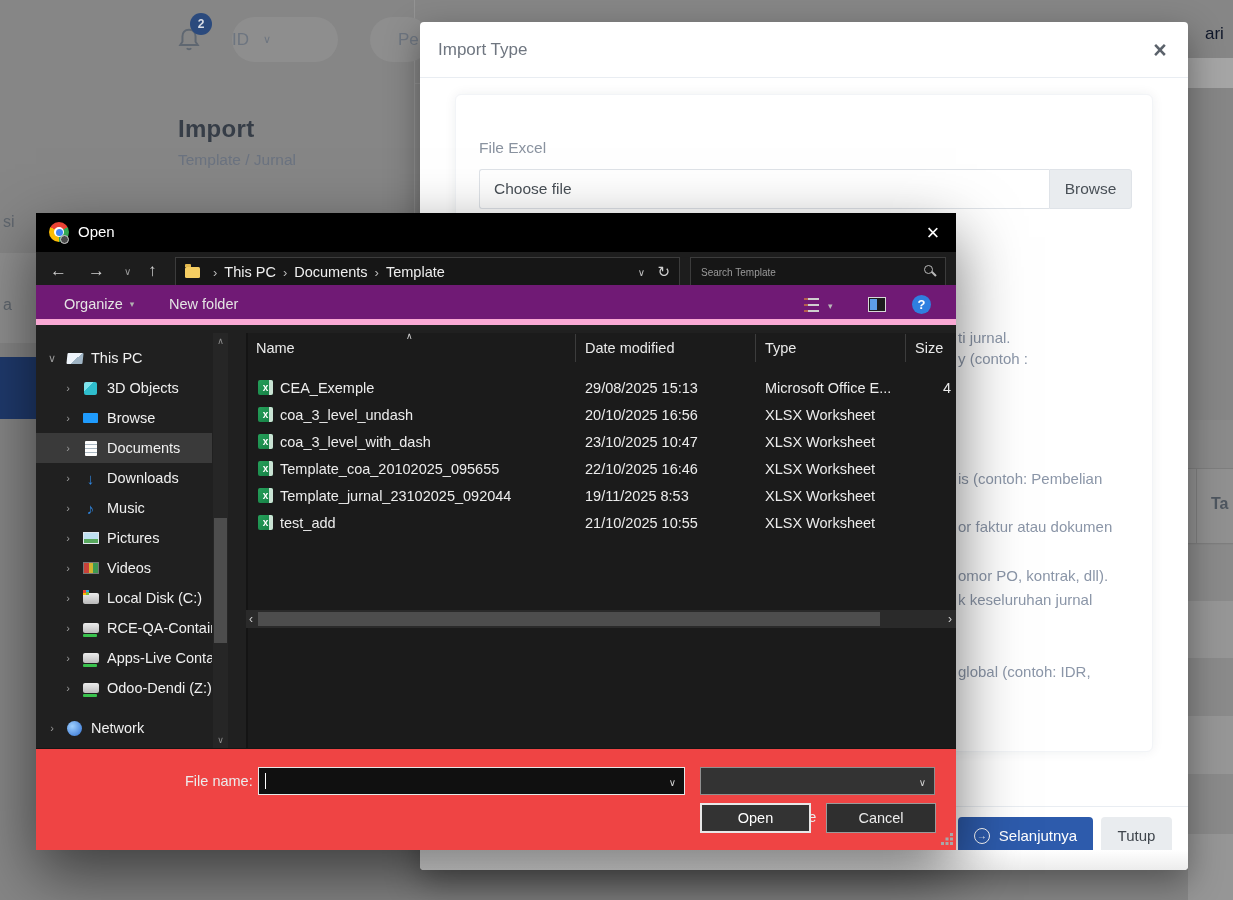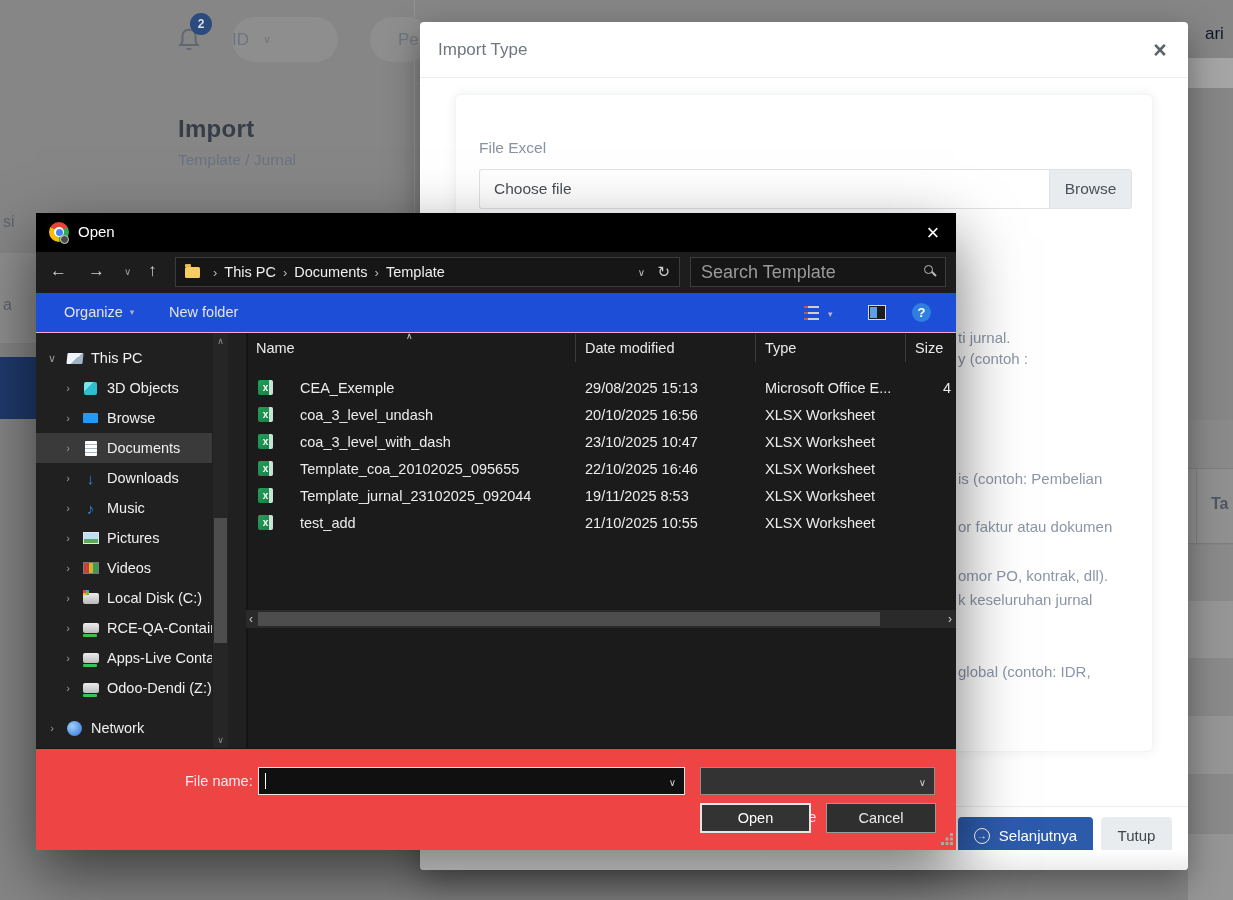--- a/index.html
+++ b/index.html
@@ -73,25 +73,25 @@
   .addr{left:139px;top:5px;width:505px;height:30px;background:#161616;border:1px solid #3c3c3c;
     display:flex;align-items:center;font-size:14.5px;}
   .folder{width:15px;height:11px;background:#f5cd62;border-radius:1.5px;position:relative;margin:0 6px 0 9px;}
   .folder::before{content:"";position:absolute;left:0;top:-3px;width:6px;height:3px;background:#e3b84e;border-radius:1px 1px 0 0;}
   .sep{color:#b9b9b9;font-size:13px;margin:0 7px;}
   .crumb{color:#efefef;cursor:pointer;}
   .addr-dd{position:absolute;right:34px;color:#c0c0c0;font-size:10px;top:9px;cursor:pointer;}
   .addr-rf{position:absolute;right:9px;color:#d0d0d0;font-size:15px;top:5px;cursor:pointer;}
   .search{left:654px;top:5px;width:256px;height:30px;background:#161616;border:1px solid #3c3c3c;}
   .search input{position:absolute;left:0;top:0;width:225px;height:28px;background:transparent;border:none;outline:none;
-    color:#e8e8e8;font-size:18px;padding-left:10px;font-family:"Liberation Sans",sans-serif;}
+    color:#e8e8e8;font-size:10px;padding-left:10px;font-family:"Liberation Sans",sans-serif;}
   .search input::placeholder{color:#9a9a9a;}
   .mag{right:12px;top:7px;width:9px;height:9px;border:1.6px solid #b8b8b8;border-radius:50%;}
   .mag::after{content:"";position:absolute;right:-5px;bottom:-2px;width:6px;height:1.6px;background:#b8b8b8;transform:rotate(45deg);}
-  .cmd{left:0;top:80px;width:920px;height:40px;background:#1d4ed8;border-bottom:1px solid #f9a8d4;}
+  .cmd{left:0;top:72px;width:920px;height:40px;background:#701a75;border-bottom:6px solid #f9a8d4;}
   .cmd-item{top:11px;color:#e4e4e4;font-size:14.5px;cursor:pointer;display:flex;align-items:center;gap:7px;}
   .ddv{color:#b0b0b0;font-size:9px;}
   .ic-details{left:768px;top:13px;width:15px;height:14px;cursor:pointer;
     background:repeating-linear-gradient(180deg,#cfcfcf 0 2px,transparent 2px 6px);}
   .ic-details::before{content:"";position:absolute;left:0;top:0;width:4px;height:14px;
     background:repeating-linear-gradient(180deg,#b45f4f 0 2px,transparent 2px 6px);}
   .ic-details-dd{left:792px;top:16px;color:#b8b8b8;font-size:9px;cursor:pointer;}
   .ic-pane{left:832px;top:12px;width:18px;height:15px;border:1px solid #d8d8d8;background:#1d1d1d;cursor:pointer;}
   .ic-pane::before{content:"";position:absolute;left:1px;top:1px;width:7px;height:11px;background:#5e9fe8;}
   .ic-help{left:876px;top:10px;width:19px;height:19px;border-radius:50%;color:#fff;font-size:13px;font-weight:bold;
@@ -126,21 +126,21 @@
   .vdiv{left:210px;top:0;width:2px;height:415px;background:#141414;}
   .flist{left:212px;top:0;width:708px;height:397px;}
   .fl-col{top:0;height:30px;line-height:30px;color:#eaeaea;font-size:14.5px;cursor:pointer;}
   .hdiv{top:1px;width:1px;height:28px;background:#3c3c3c;}
   .sortmark{left:158px;top:-2px;color:#cfcfcf;font-size:9px;}
   .frow{position:absolute;left:0;width:708px;height:27px;cursor:pointer;}
   .fx{top:5px;width:15px;height:15px;border-radius:2px;background:linear-gradient(135deg,#25a05a,#157d43);
     color:#fff;font-size:10px;font-weight:bold;display:flex;align-items:center;justify-content:center;}
   .fx::after{content:"";position:absolute;right:0;top:0;width:4px;height:15px;background:#e9f3ec;border-radius:0 2px 2px 0;opacity:.85;}
   .fname,.fdate,.ftype,.fsize{position:absolute;top:0;height:27px;line-height:27px;color:#ececec;font-size:14.5px;white-space:nowrap;}
-  .fname{left:32px;margin-left:20px;} .fdate{left:337px;} .ftype{left:517px;overflow:hidden;width:180px;} .fsize{left:695px;}
+  .fname{left:32px;} .fdate{left:337px;} .ftype{left:517px;overflow:hidden;width:180px;} .fsize{left:695px;}
   .hscroll{left:210px;top:397px;width:710px;height:18px;background:#2a2a2a;}
   .harr{top:2px;color:#cfcfcf;font-size:12px;cursor:pointer;}
   .hthumb{left:12px;top:2px;width:622px;height:14px;background:#4d4d4d;cursor:pointer;}
   .bb{left:0;top:535px;width:920px;height:102px;background:#ef4444;border-top:1px solid #161616;}
   .bb-label{left:149px;top:24px;color:#ececec;font-size:14.5px;}
   .bb-input{left:222px;top:18px;width:427px;height:28px;background:#101010;border:1px solid #e6e6e6;}
   .bb-input input{position:absolute;left:0;top:0;width:100%;height:26px;background:transparent;border:none;outline:none;
     color:#fff;font-size:14px;padding-left:6px;font-family:"Liberation Sans",sans-serif;}
   .caret{left:6px;top:5px;width:1px;height:16px;background:#fff;}
   .bb-dd{right:8px;top:9px;color:#d0d0d0;font-size:10px;}

